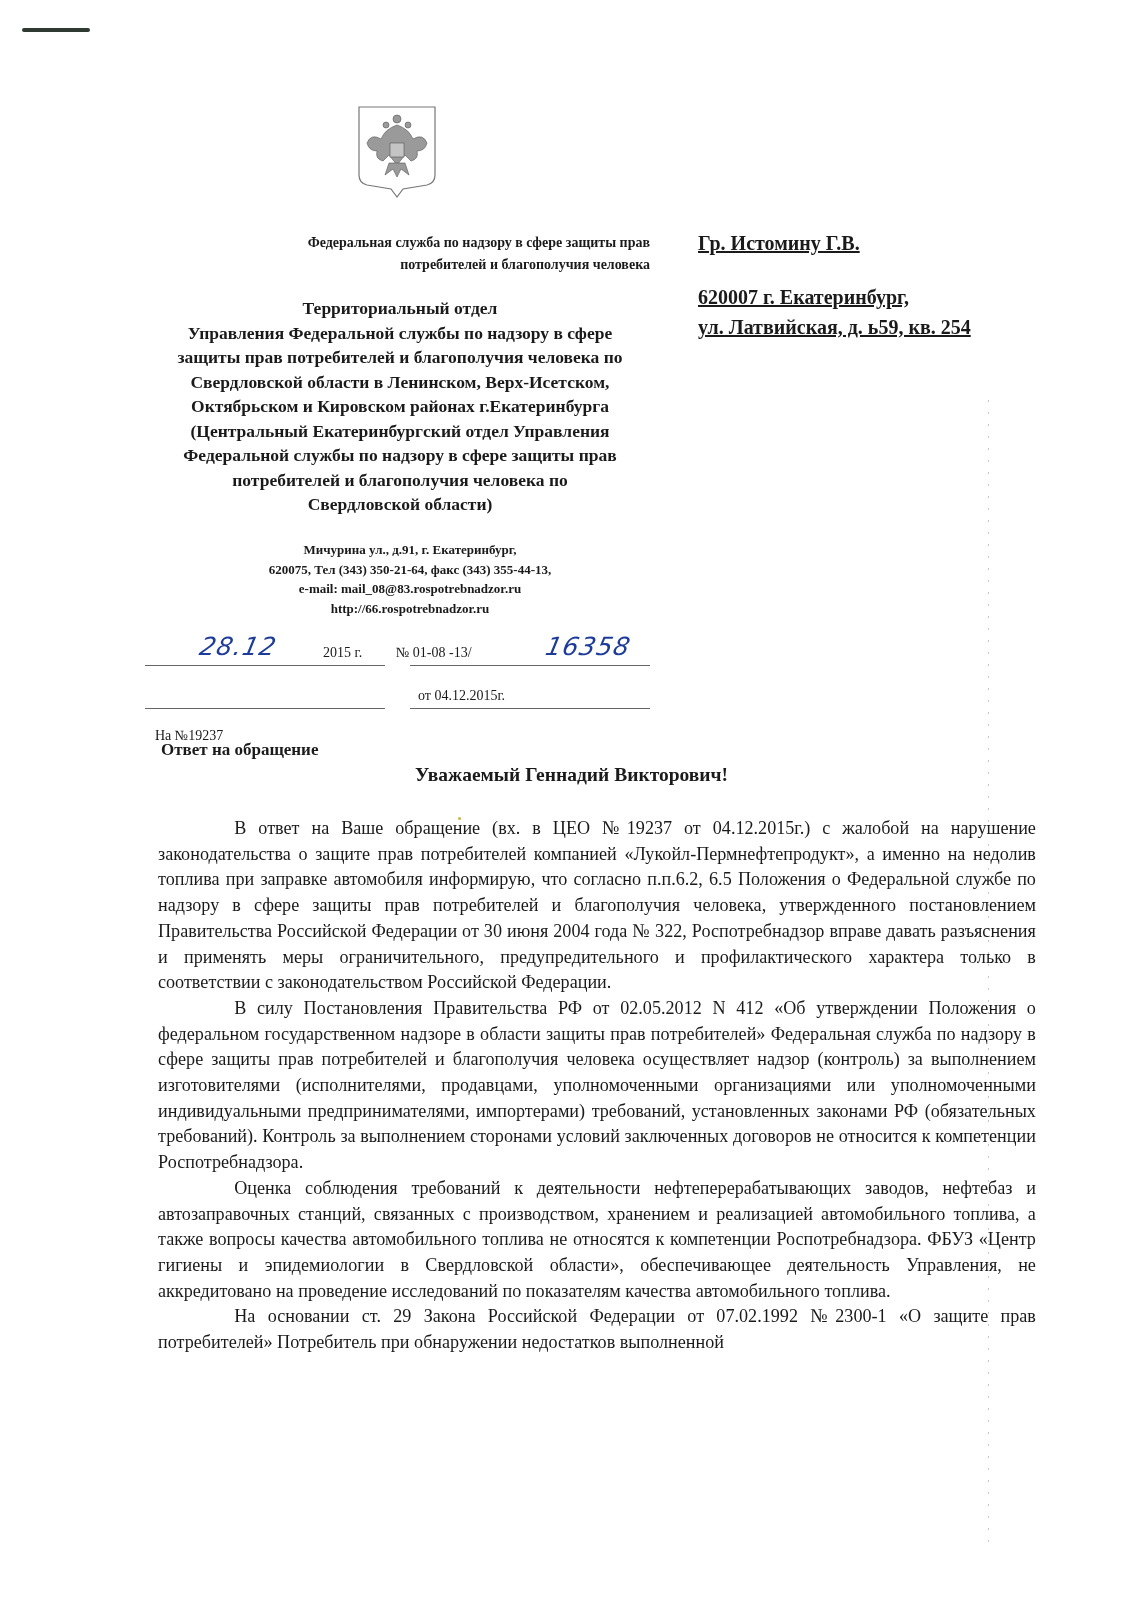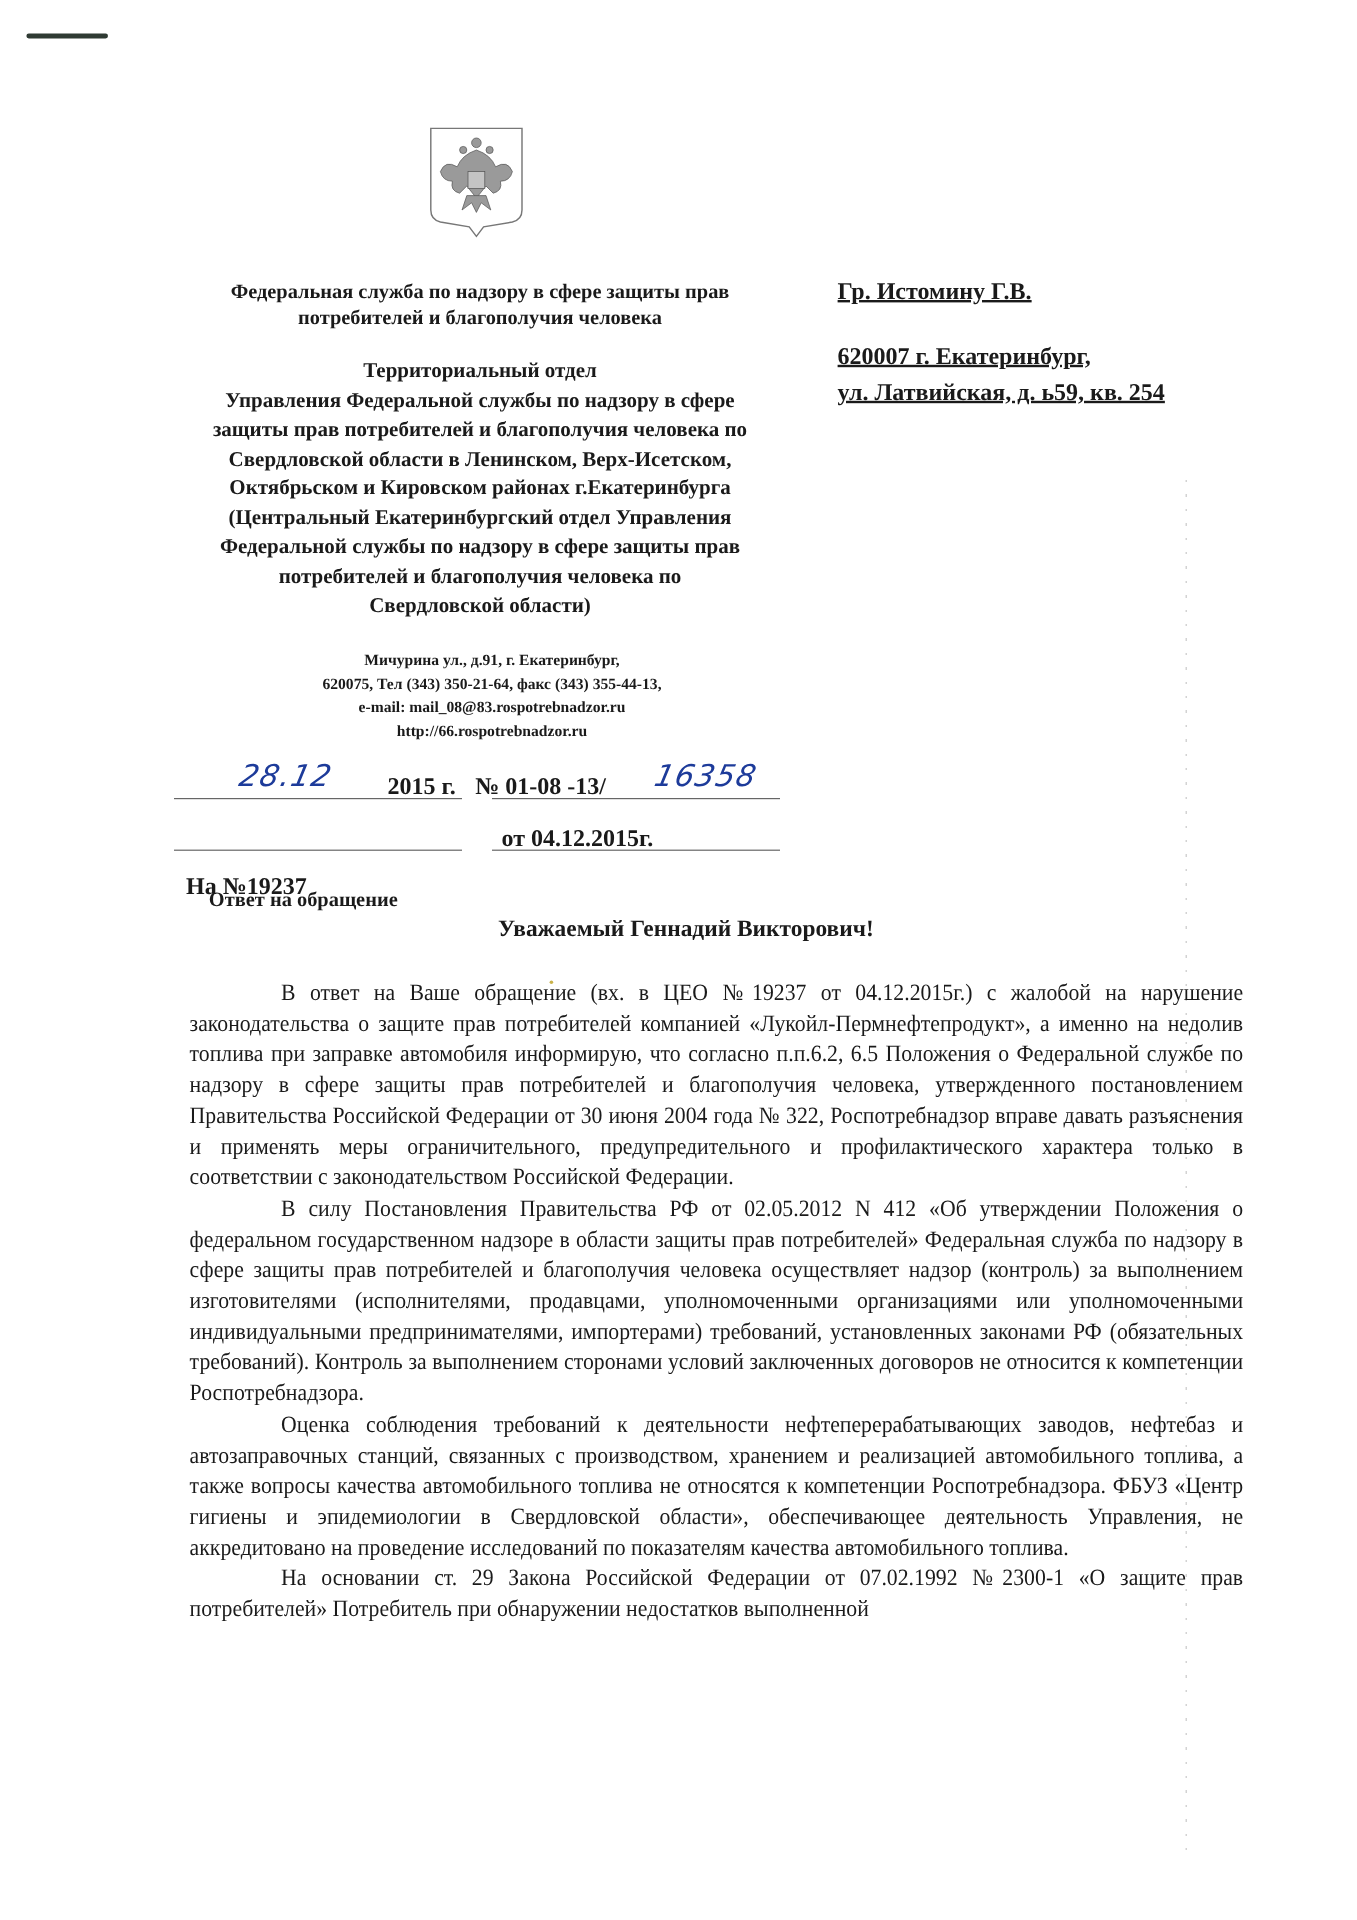--- a/index.html
+++ b/index.html
@@ -3,29 +3,29 @@
 <meta charset="utf-8">
 <style>
   html, body { margin: 0; padding: 0; }
   body {
     width: 1131px; height: 1600px; background: #ffffff; position: relative; overflow: hidden;
     font-family: "Liberation Serif", "DejaVu Serif", serif; color: #1a1a1a;
   }
   .scan-mark { position: absolute; left: 22px; top: 28px; width: 68px; height: 4px; background: #2f3a33; border-radius: 2px; }
   .emblem { position: absolute; left: 355px; top: 103px; width: 84px; height: 96px; }
   .org-head { position: absolute; left: 150px; top: 232px; width: 500px; text-align: center; font-weight: bold; }
-  .org-small { font-size: 17px; line-height: 22px; }
+  .org-small { font-size: 14px; line-height: 22px; text-align: right; }
   .org-big { margin-top: 20px; font-size: 17.5px; line-height: 24.5px; }
   .contacts { position: absolute; left: 150px; top: 540px; width: 520px; text-align: center; font-weight: bold; font-size: 13px; line-height: 19.5px; }
   .recipient { position: absolute; left: 698px; top: 228px; font-weight: bold; font-size: 20px; line-height: 30px; text-decoration: underline; }
   .recipient .gap { height: 24px; }
-  .reg-row { position: absolute; font-weight: bold; font-size: 20px; }
+  .reg-row { position: absolute; font-weight: normal; font-size: 14px; }
   .line { position: absolute; height: 1px; background: #666; }
   .hand { position: absolute; font-family: "DejaVu Sans", sans-serif; font-style: italic; color: #1d3b9a; font-size: 25px; letter-spacing: 1px; transform: skewX(-12deg); }
-  .subject { position: absolute; left: 174px; top: 740px; font-weight: bold; font-size: 17px; }
+  .subject { position: absolute; left: 161px; top: 740px; font-weight: bold; font-size: 17px; }
   .greeting { position: absolute; left: 415px; top: 764px; font-weight: bold; font-size: 19.5px; }
   .body-text {
     position: absolute; left: 158px; top: 815px; width: 878px;
     font-size: 19.5px; line-height: 25.7px; text-align: justify;
     font-family: "Liberation Serif", serif; transform: scaleX(0.93); transform-origin: left top;
     width: 944px;
   }
   .body-text p { margin: 0; text-indent: 82px; }
   .speck { position: absolute; width: 3px; height: 3px; background: #c9b24a; border-radius: 50%; }
   .vdots { position: absolute; width: 1px; background: repeating-linear-gradient(#c8c8c8 0 2px, transparent 2px 12px); }

